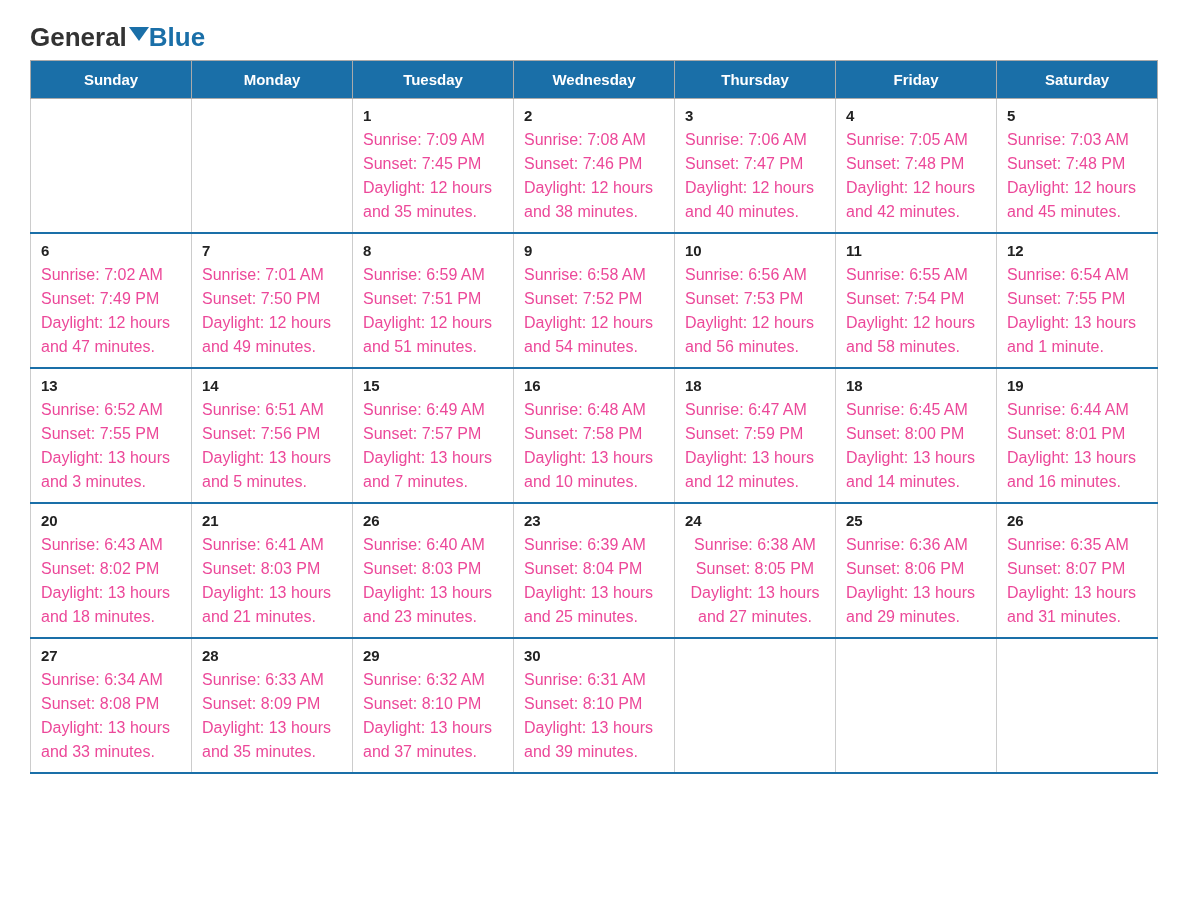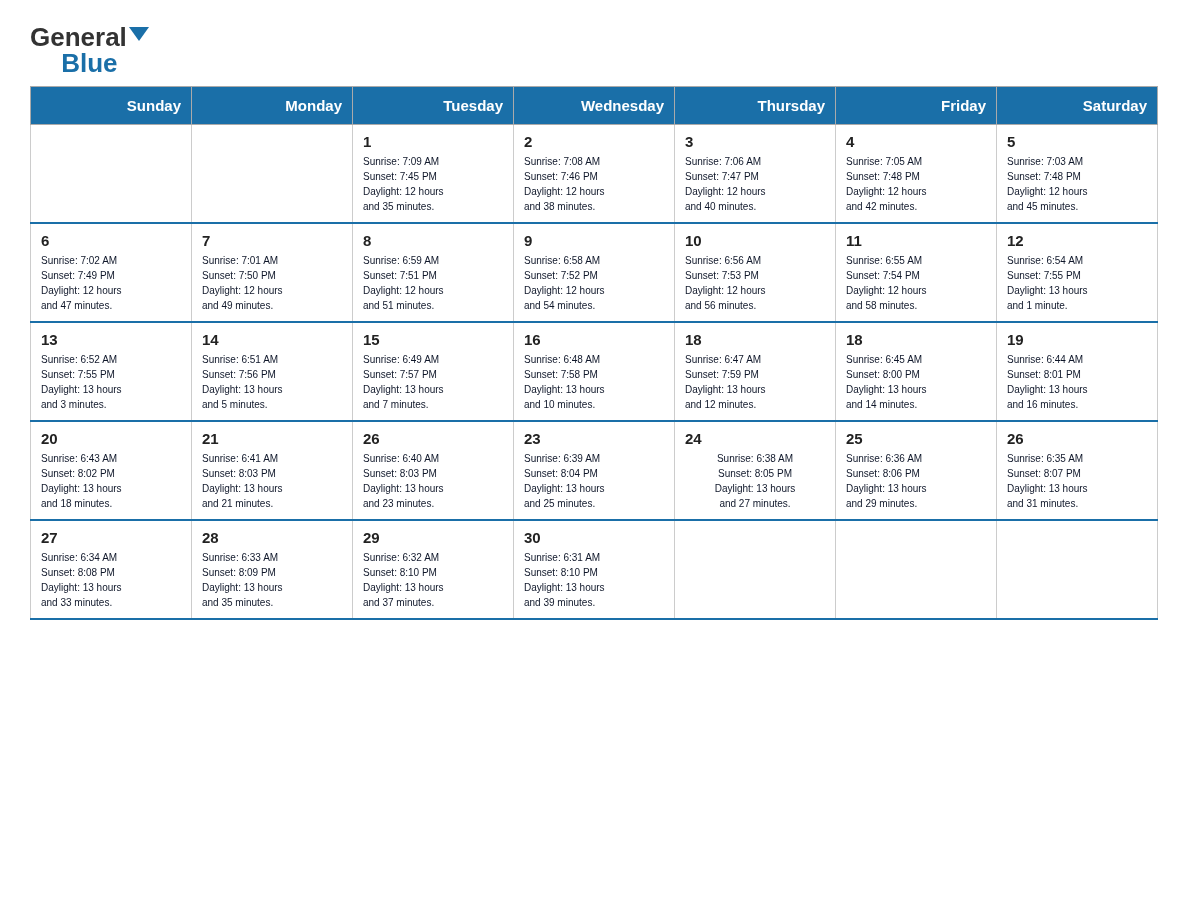--- a/index.html
+++ b/index.html
@@ -11,21 +11,21 @@
       min-height: 918px;
     }
     .header-top {
       display: flex;
       justify-content: space-between;
       align-items: flex-start;
       margin-bottom: 10px;
     }
     .logo {
       display: flex;
-      flex-direction: column;
+      flex-direction: row;
       align-items: center;
     }
     .logo-general {
       font-size: 26px;
       font-weight: bold;
       color: #333;
       line-height: 1;
     }
     .logo-blue {
       font-size: 26px;
@@ -63,40 +63,40 @@
       width: 100%;
       border-collapse: collapse;
       margin-top: 10px;
     }
     .calendar th {
       background-color: #1a6fa8;
       color: #fff;
       font-size: 15px;
       font-weight: bold;
       padding: 10px 10px;
-      text-align: right;
+      text-align: center;
       border: 1px solid #aaa;
     }
     .calendar td {
       vertical-align: top;
       border: 1px solid #ccc;
       padding: 8px 10px;
       width: 14.28%;
       min-height: 100px;
     }
     .day-number {
       font-size: 15px;
       font-weight: bold;
       color: #222;
       margin-bottom: 4px;
       display: block;
     }
     .day-info {
-      font-size: 10px;
-      color: #0f172a;
+      font-size: 16px;
+      color: #ec4899;
       line-height: 1.5;
     }
     .empty-cell {
       background: #fff;
     }
   </style>
 </head>
 <body>
 
 <div class="header-top">

